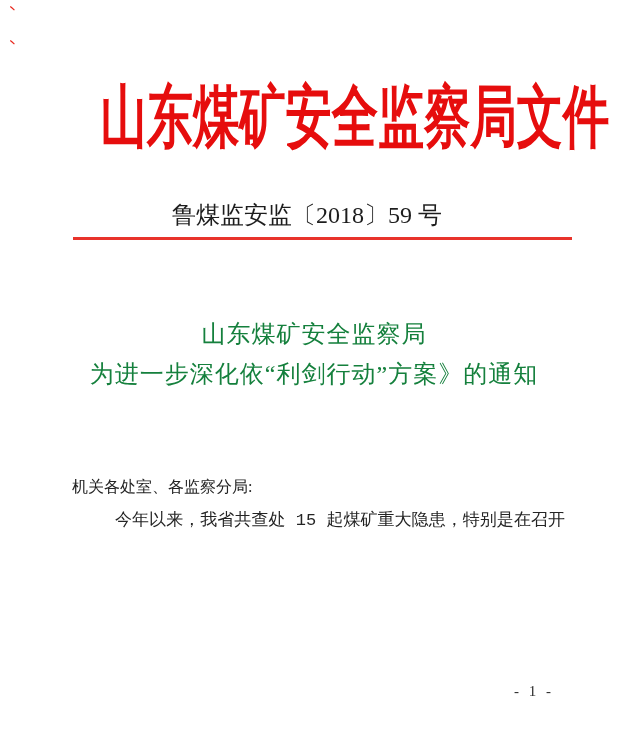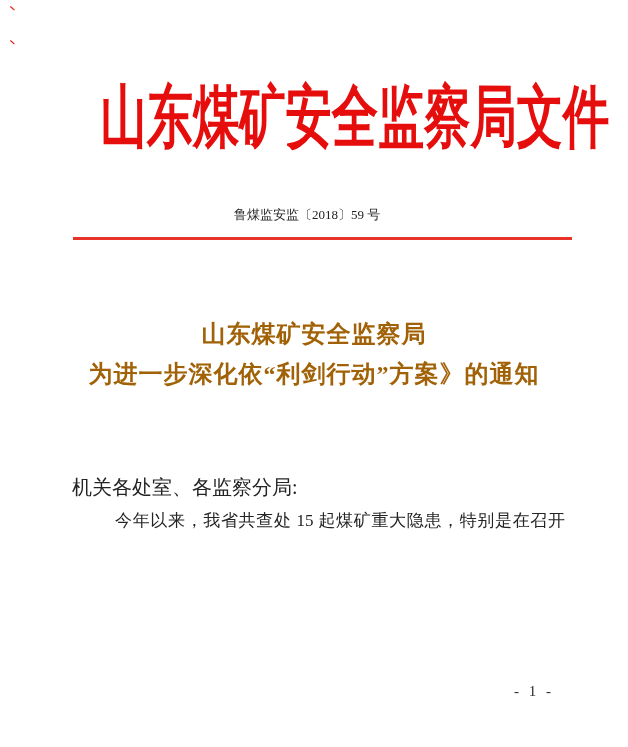--- a/index.html
+++ b/index.html
@@ -43,68 +43,68 @@
     transform-origin: 50% 50%;
     letter-spacing: 0px;
   }
 
   
   .doc-number {
     position: absolute;
     top: 202px; left: 0;
     width: 614px; 
     text-align: center;
-    font-size: 13px;
+    font-size: 24px;
     line-height: 26px;
     color: #1d1d1d;
   }
 
   
   .red-rule {
     position: absolute;
     top: 237px; left: 73px;
     width: 499px; height: 3px;
     background: #e8332b;
   }
 
   
   .doc-title {
     position: absolute;
     top: 314px; left: 0;
     width: 628px;
     text-align: center;
-    color: #a16207;
-    font-weight: bold;
+    color: #15803d;
   }
   .doc-title .t-line {
     font-size: 24px;
     line-height: 40px;
     letter-spacing: 1px;
     white-space: nowrap;
   }
 
   
   .body-block {
     position: absolute;
     top: 470px; left: 72px;
     width: 493px;
     color: #242424;
   }
   .salutation {
-    font-size: 20px;
+    font-size: 16px;
     line-height: 34px;
     text-align: left;
     white-space: nowrap;
   }
   .b-line {
     font-size: 17px;
     line-height: 34px;
     text-align: justify;
     text-align-last: justify;
     text-justify: inter-ideograph;
+    font-family: Liberation Mono, monospace;
   }
   .b-line.indent { padding-left: 43px; }
 
   
   .page-number {
     position: absolute;
     top: 681px; left: 514px;
     font-size: 15px;
     line-height: 20px;
     letter-spacing: 3px;

